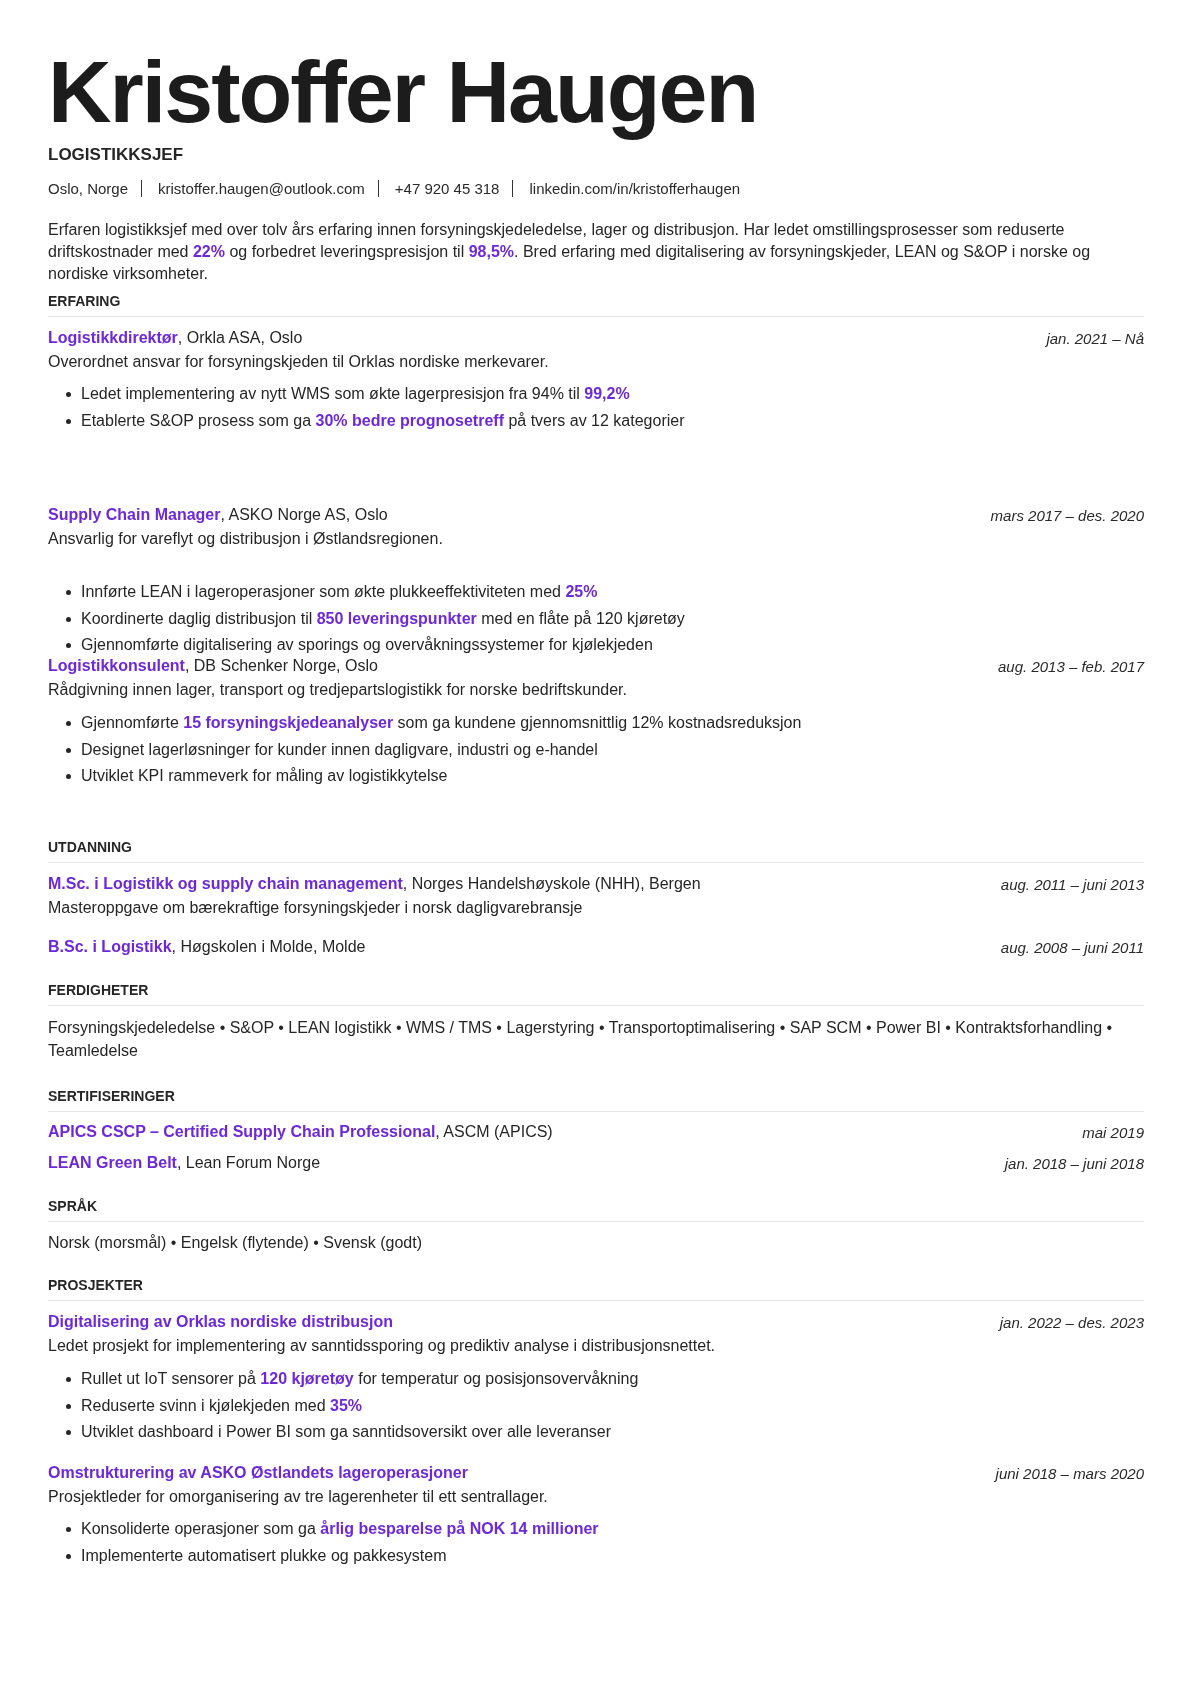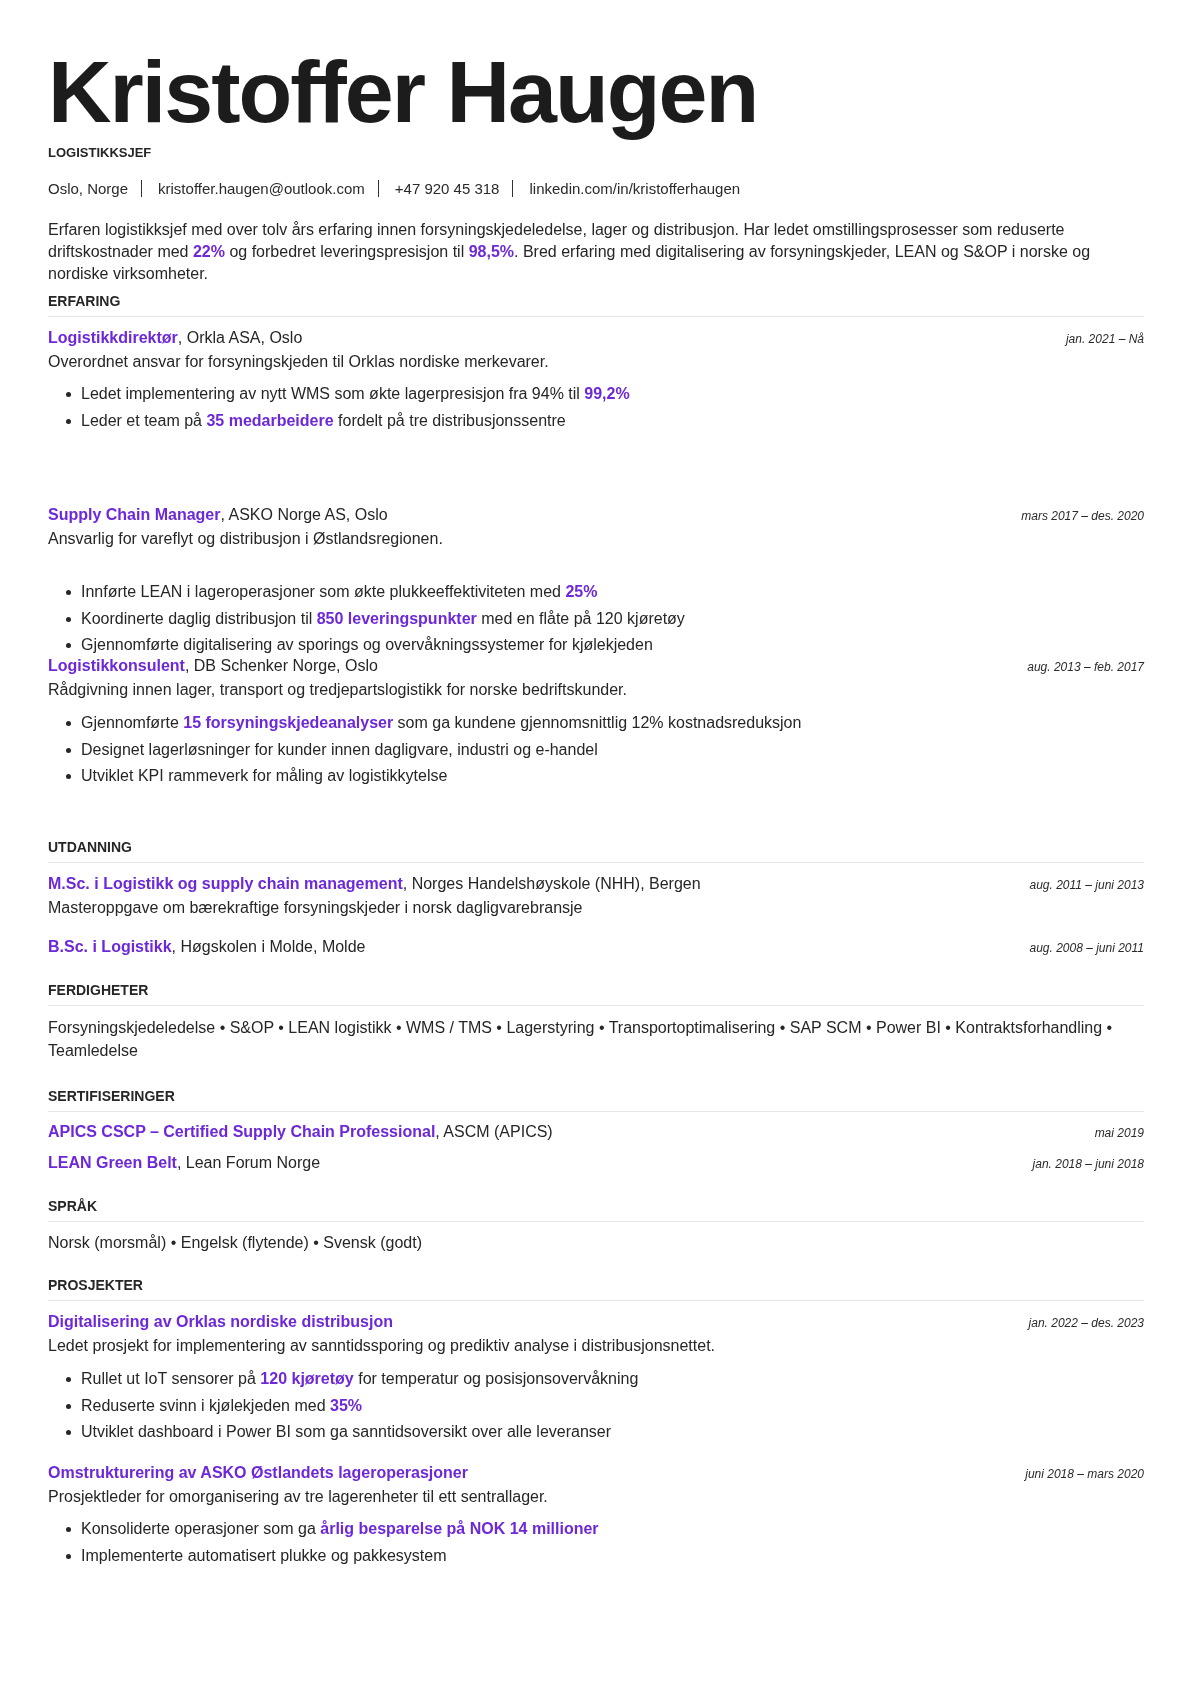--- a/index.html
+++ b/index.html
@@ -26,21 +26,21 @@
       font-weight: 700;
       letter-spacing: -2px;
       color: #1c1c1c;
       line-height: 1;
       white-space: nowrap;
     }
     .job-title {
       position: absolute;
       left: 0;
       top: 145px;
-      font-size: 13px;
+      font-size: 17px;
       font-weight: 700;
       color: #262626;
       letter-spacing: 0px;
     }
     .contact {
       position: absolute;
       left: 0;
       top: 180px;
       font-size: 15px;
       color: #2a2a2a;
@@ -82,21 +82,21 @@
       width: 1096px;
       font-size: 16px;
       color: #262626;
       line-height: 20px;
       white-space: nowrap;
     }
     .row .date {
       position: absolute;
       right: 0;
       top: 1px;
-      font-size: 12px;
+      font-size: 15px;
       font-style: italic;
       color: #2a2a2a;
     }
     .line {
       position: absolute;
       left: 0;
       font-size: 16px;
       line-height: 20px;
       color: #262626;
       white-space: nowrap;
@@ -157,21 +157,21 @@
 
   <div class="section-title" style="top:293px;">ERFARING</div>
 
   <div class="row" style="top:328px;">
     <b>Logistikkdirektør</b><span>, Orkla ASA, Oslo</span>
     <span class="date">jan. 2021 – Nå</span>
   </div>
   <div class="line" style="top:352px;">Overordnet ansvar for forsyningskjeden til Orklas nordiske merkevarer.</div>
   <ul class="bullets" style="top:384px;">
     <li><span>Ledet implementering av nytt WMS som økte lagerpresisjon fra 94% til </span><b>99,2%</b><span></span></li>
-    <li><span>Leder et team på </span><b>35 medarbeidere</b><span> fordelt på tre distribusjonssentre</span></li>
+    <li><span>Etablerte S&amp;OP prosess som ga </span><b>30% bedre prognosetreff</b><span> på tvers av 12 kategorier</span></li>
   </ul>
 
   <div class="row" style="top:505px;">
     <b>Supply Chain Manager</b><span>, ASKO Norge AS, Oslo</span>
     <span class="date">mars 2017 – des. 2020</span>
   </div>
   <div class="line" style="top:529px;">Ansvarlig for vareflyt og distribusjon i Østlandsregionen.</div>
   <ul class="bullets" style="top:562px;margin-top:20px;">
     <li><span>Innførte LEAN i lageroperasjoner som økte plukkeeffektiviteten med </span><b>25%</b><span></span></li>
     <li><span>Koordinerte daglig distribusjon til </span><b>850 leveringspunkter</b><span> med en flåte på 120 kjøretøy</span></li>

